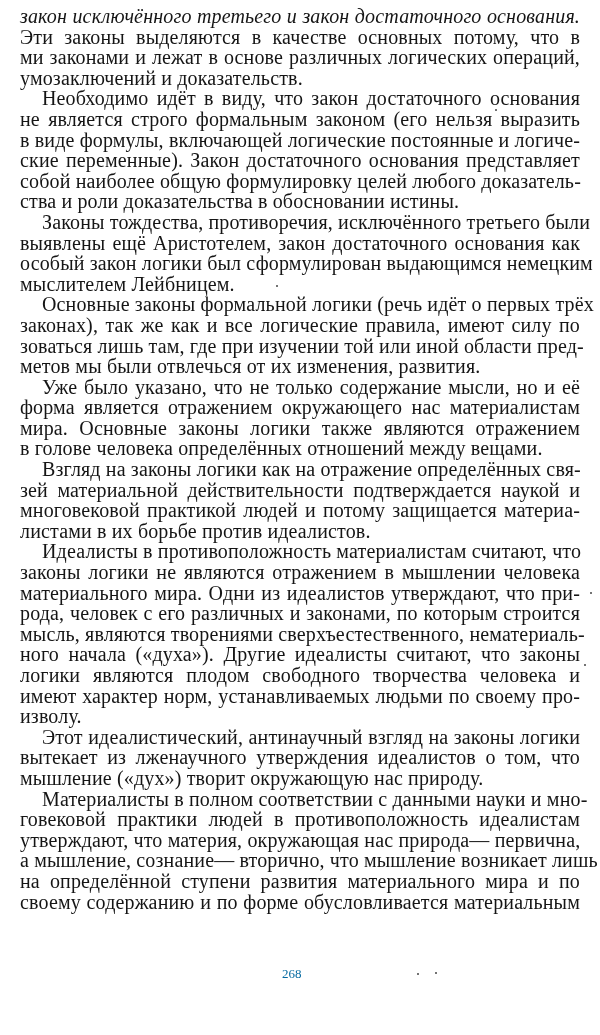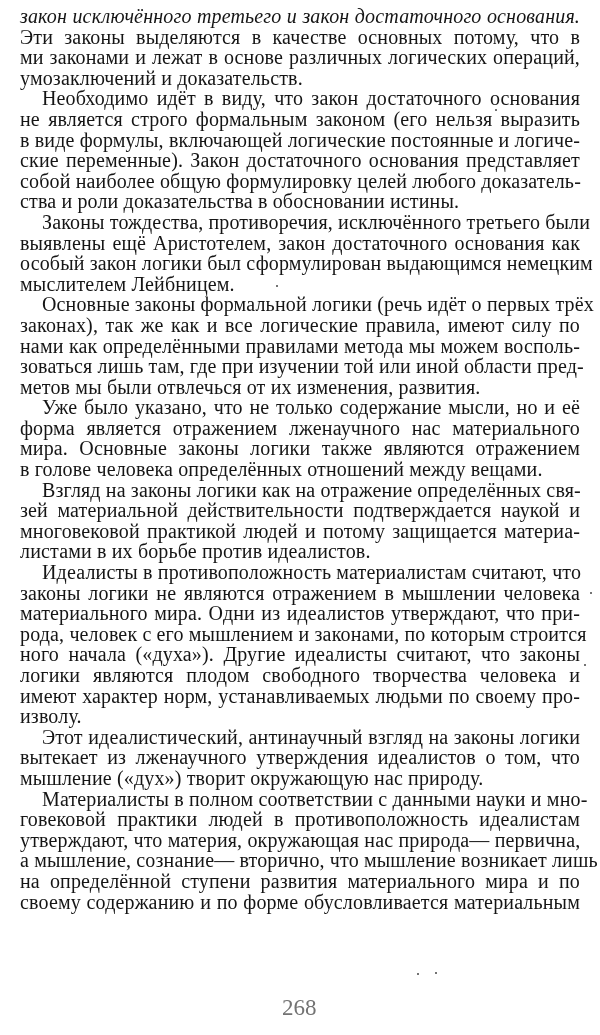--- a/index.html
+++ b/index.html
@@ -10,21 +10,21 @@
     font-size: 20px; line-height: 20.6px; color: #151515;
     text-align: justify; letter-spacing: 0.15px;
   }
   .line { display: block; height: 20.6px; white-space: nowrap; text-align-last: justify; text-align: justify; }
   .line.last { text-align-last: left; }
   .line.indent { padding-left: 22px; }
   .italic { font-style: italic; }
   .page-number {
     position: absolute; left: 282px; top: 966px;
     font-family: "Liberation Serif", "DejaVu Serif", serif;
-    font-size: 23px; color: #737373; margin-top: 29px;
+    font-size: 13px; color: #0369a1;
   }
   .speck { position: absolute; width: 2px; height: 2px; background: #444; border-radius: 1px; }
 </style>
 </head>
 <body>
 
 <div class="page" id="page">
     <div>
       <span class="line italic">закон исключённого третьего и закон достаточного основания.</span>
       <span class="line">Эти законы выделяются в качестве основных потому, что в</span>
@@ -41,41 +41,41 @@
     </div>
     <div>
       <span class="line indent">Законы тождества, противоречия, исключённого третьего были</span>
       <span class="line">выявлены ещё Аристотелем, закон достаточного основания как</span>
       <span class="line">особый закон логики был сформулирован выдающимся немецким</span>
       <span class="line last">мыслителем Лейбницем.</span>
     </div>
     <div>
       <span class="line indent">Основные законы формальной логики (речь идёт о первых трёх</span>
       <span class="line">законах), так же как и все логические правила, имеют силу по</span>
-      <span class="line">нами как определёнными правилами метода мы можем восполь-</span>
       <span class="line">зоваться лишь там, где при изучении той или иной области пред-</span>
       <span class="line last">метов мы были отвлечься от их изменения, развития.</span>
     </div>
     <div>
       <span class="line indent">Уже было указано, что не только содержание мысли, но и её</span>
-      <span class="line">форма является отражением лженаучного нас материального</span>
+      <span class="line">форма является отражением окружающего нас материалистам</span>
       <span class="line">мира. Основные законы логики также являются отражением</span>
       <span class="line last">в голове человека определённых отношений между вещами.</span>
     </div>
     <div>
       <span class="line indent">Взгляд на законы логики как на отражение определённых свя-</span>
       <span class="line">зей материальной действительности подтверждается наукой и</span>
       <span class="line">многовековой практикой людей и потому защищается материа-</span>
       <span class="line last">листами в их борьбе против идеалистов.</span>
     </div>
     <div>
       <span class="line indent">Идеалисты в противоположность материалистам считают, что</span>
       <span class="line">законы логики не являются отражением в мышлении человека</span>
       <span class="line">материального мира. Одни из идеалистов утверждают, что при-</span>
-      <span class="line">рода, человек с его мышлением и законами, по которым строится</span>
+      <span class="line">рода, человек с его различных и законами, по которым строится</span>
+      <span class="line">мысль, являются творениями сверхъестественного, нематериаль-</span>
       <span class="line">ного начала («духа»). Другие идеалисты считают, что законы</span>
       <span class="line">логики являются плодом свободного творчества человека и</span>
       <span class="line">имеют характер норм, устанавливаемых людьми по своему про-</span>
       <span class="line last">изволу.</span>
     </div>
     <div>
       <span class="line indent">Этот идеалистический, антинаучный взгляд на законы логики</span>
       <span class="line">вытекает из лженаучного утверждения идеалистов о том, что</span>
       <span class="line last">мышление («дух») творит окружающую нас природу.</span>
     </div>

